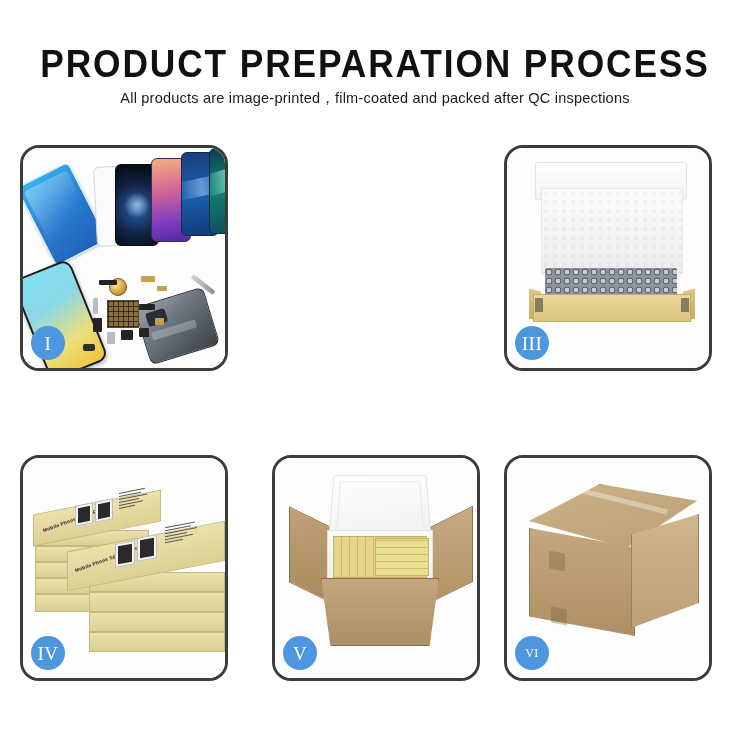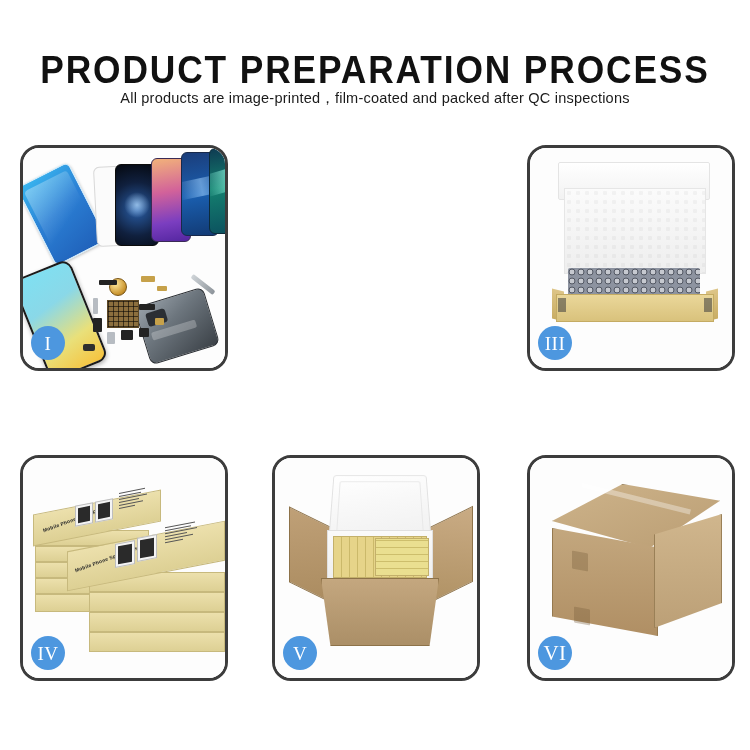--- a/index.html
+++ b/index.html
@@ -15,60 +15,60 @@
   
   .header{position:absolute;left:0;top:0;width:750px;text-align:center;}
   .title{
     margin:0;padding:0;
     font-size:38px;line-height:44px;
     font-weight:700;color:#111111;
     letter-spacing:2.0px;
     transform:scaleX(0.93);
     font-family:"Liberation Sans","DejaVu Sans",sans-serif;
   }
-  .title-wrap{position:absolute;left:0;top:48px;width:750px;}
+  .title-wrap{position:absolute;left:0;top:42px;width:750px;}
   .subtitle{
     position:absolute;left:0;top:88px;width:750px;
     font-size:15px;line-height:20px;color:#1a1a1a;
     letter-spacing:0.2px;
     transform:scaleX(0.97);
   }
 
   
   .grid{position:absolute;left:20px;top:145px;width:715px;height:536px;}
   .panel{
     position:absolute;
     width:208px;height:226px;
     border:3px solid #3c3c3c;
     border-radius:19px;
     background:#fdfdfd;
     box-sizing:border-box;
     overflow:hidden;
   }
   .p-c0{left:0px;}
   .p-c1{left:252px;}
-  .p-c2{left:507px;padding-left:31px;}
+  .p-c2{left:484px;padding-left:31px;}
   .p-r0{top:0px;}
   .p-r1{top:310px;}
 
   .stage{position:absolute;inset:0;overflow:hidden;background:#fdfdfd;}
 
   
   .badge{
     position:absolute;left:8px;bottom:8px;
     width:34px;height:34px;border-radius:50%;
     background:#4d97df;
     display:flex;align-items:center;justify-content:center;
     color:#ffffff;
     font-family:"Liberation Serif","DejaVu Serif",serif;
     font-size:19px;line-height:19px;
     letter-spacing:0.5px;
     z-index:40;
   }
-  .badge.sm{font-size:21px;}
+  .badge.sm{font-size:12px;}
 
   
   .phone{position:absolute;border-radius:6px;overflow:hidden;}
   .ph-blue{
     left:10px;top:22px;width:56px;height:86px;
     transform:rotate(-27deg);
     background:linear-gradient(160deg,#39b7f0 0%,#2b7fd4 45%,#1f5fb8 100%);
     box-shadow:0 1px 3px rgba(0,0,0,.25);
     border:1px solid #cfe9f8;
   }

